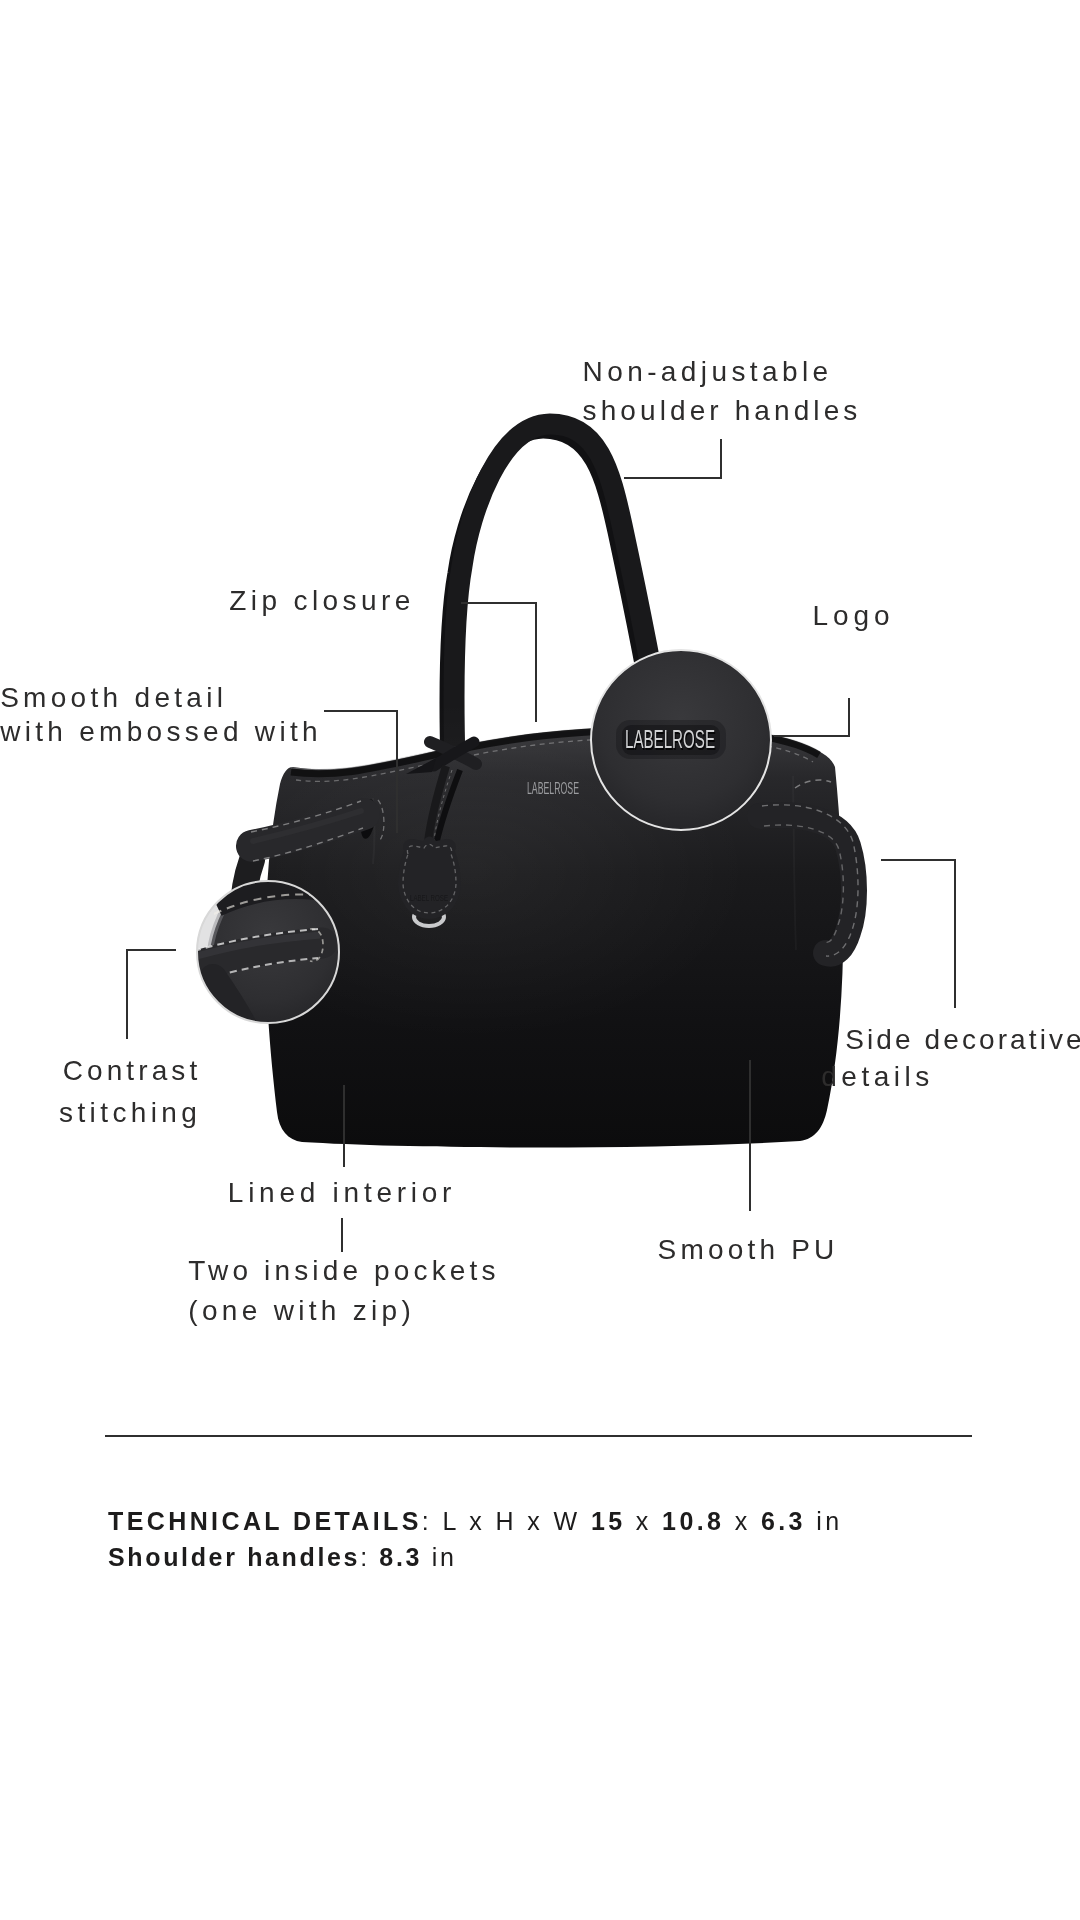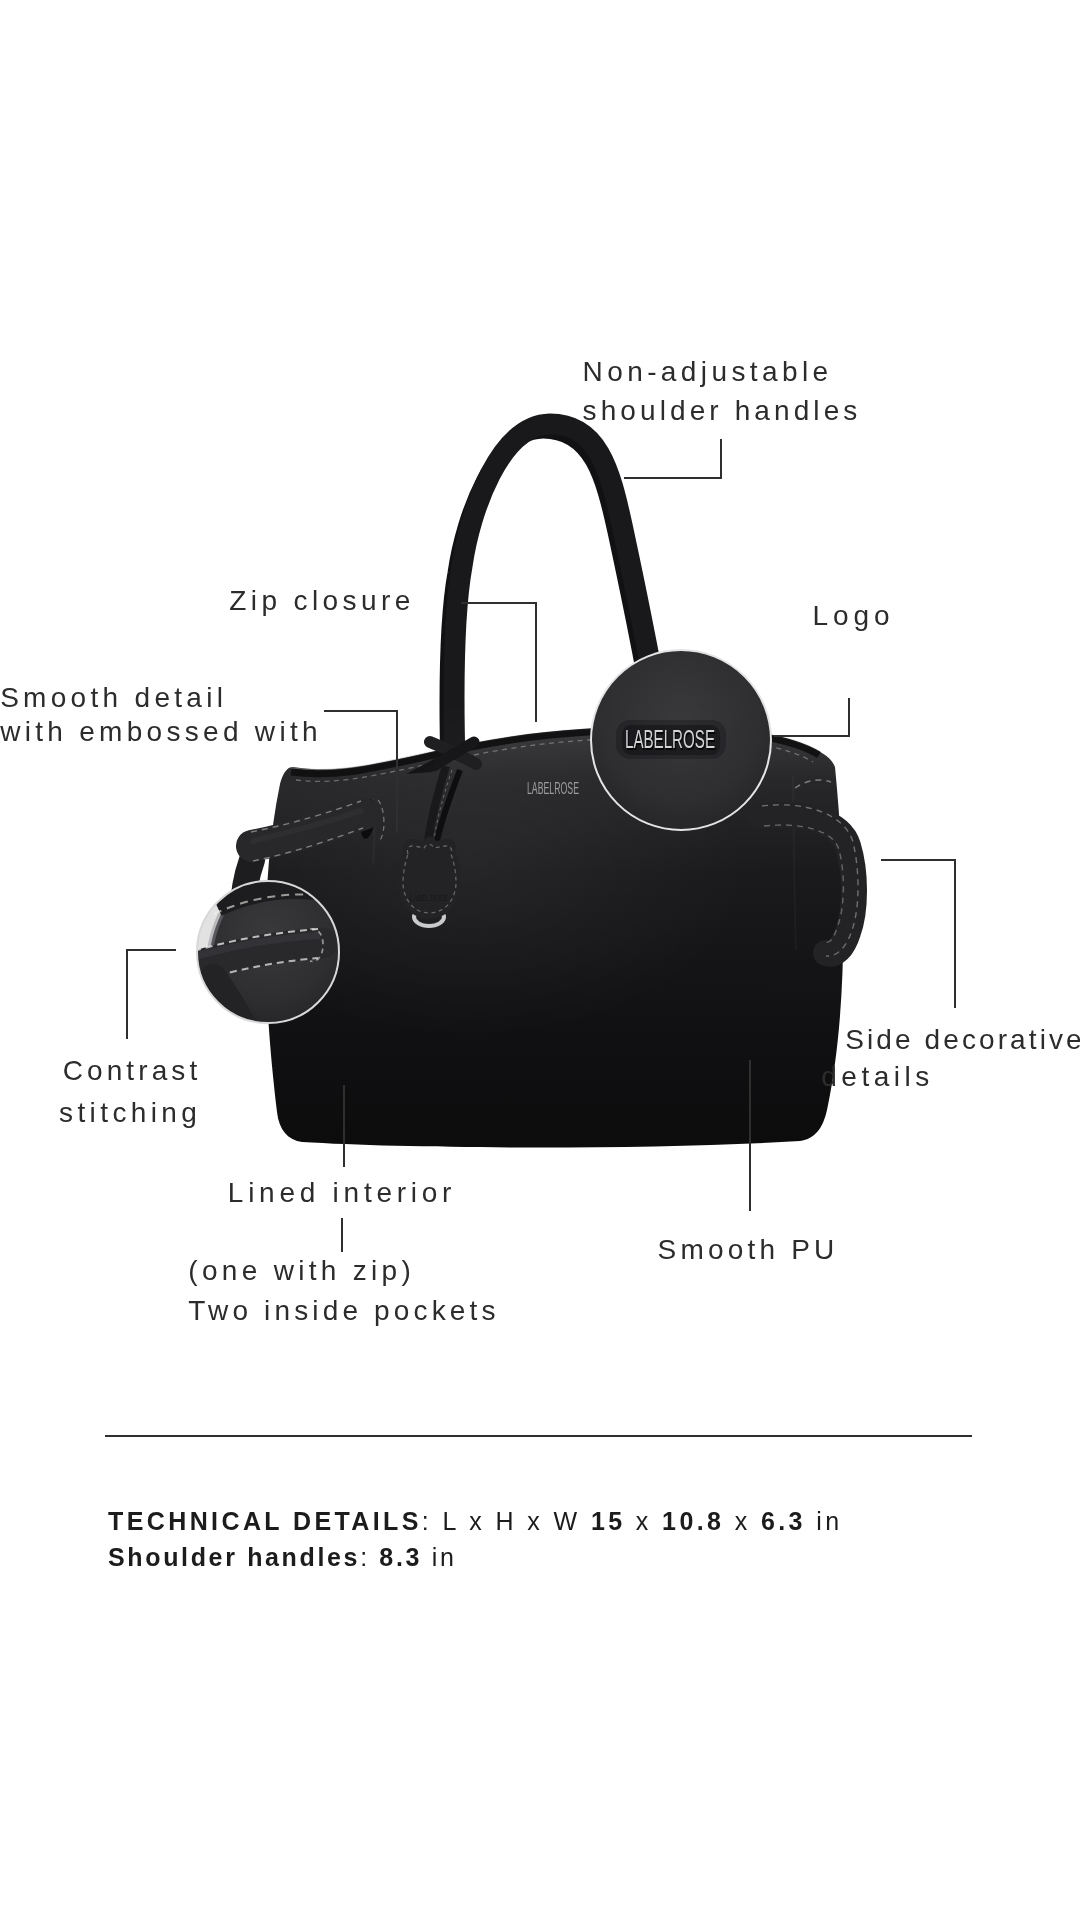--- a/index.html
+++ b/index.html
@@ -204,22 +204,22 @@
   </div>
 
   <div class="lbl center" style="left:953px; top:1021px; line-height:37px;">
     <div style="letter-spacing:3.1px;margin-left:24px;">Side decorative</div>
     <div style="letter-spacing:4.5px;">details</div>
   </div>
 
   <div class="lbl center" style="left:342px; top:1173px; letter-spacing:4.75px;">Lined interior</div>
 
   <div class="lbl center" style="left:344px; top:1251px; line-height:40px;">
+    <div style="letter-spacing:4.15px;">Two inside pockets</div>
     <div style="letter-spacing:4.3px;">(one with zip)</div>
-    <div style="letter-spacing:4.15px;">Two inside pockets</div>
   </div>
 
   <div class="lbl center" style="left:748px; top:1230px; letter-spacing:4.2px;">Smooth PU</div>
 
   <div class="divider"></div>
 
   <div class="tech" style="top:1503px; letter-spacing:3.4px;"><b>TECHNICAL DETAILS</b><span>: L x H x W </span><b>15</b><span> x </span><b>10.8</b><span> x </span><b>6.3</b><span> in</span></div>
 
   <div class="tech" style="top:1539px; letter-spacing:2.65px;"><b>Shoulder handles</b><span>: </span><b>8.3</b><span> in</span></div>
 

